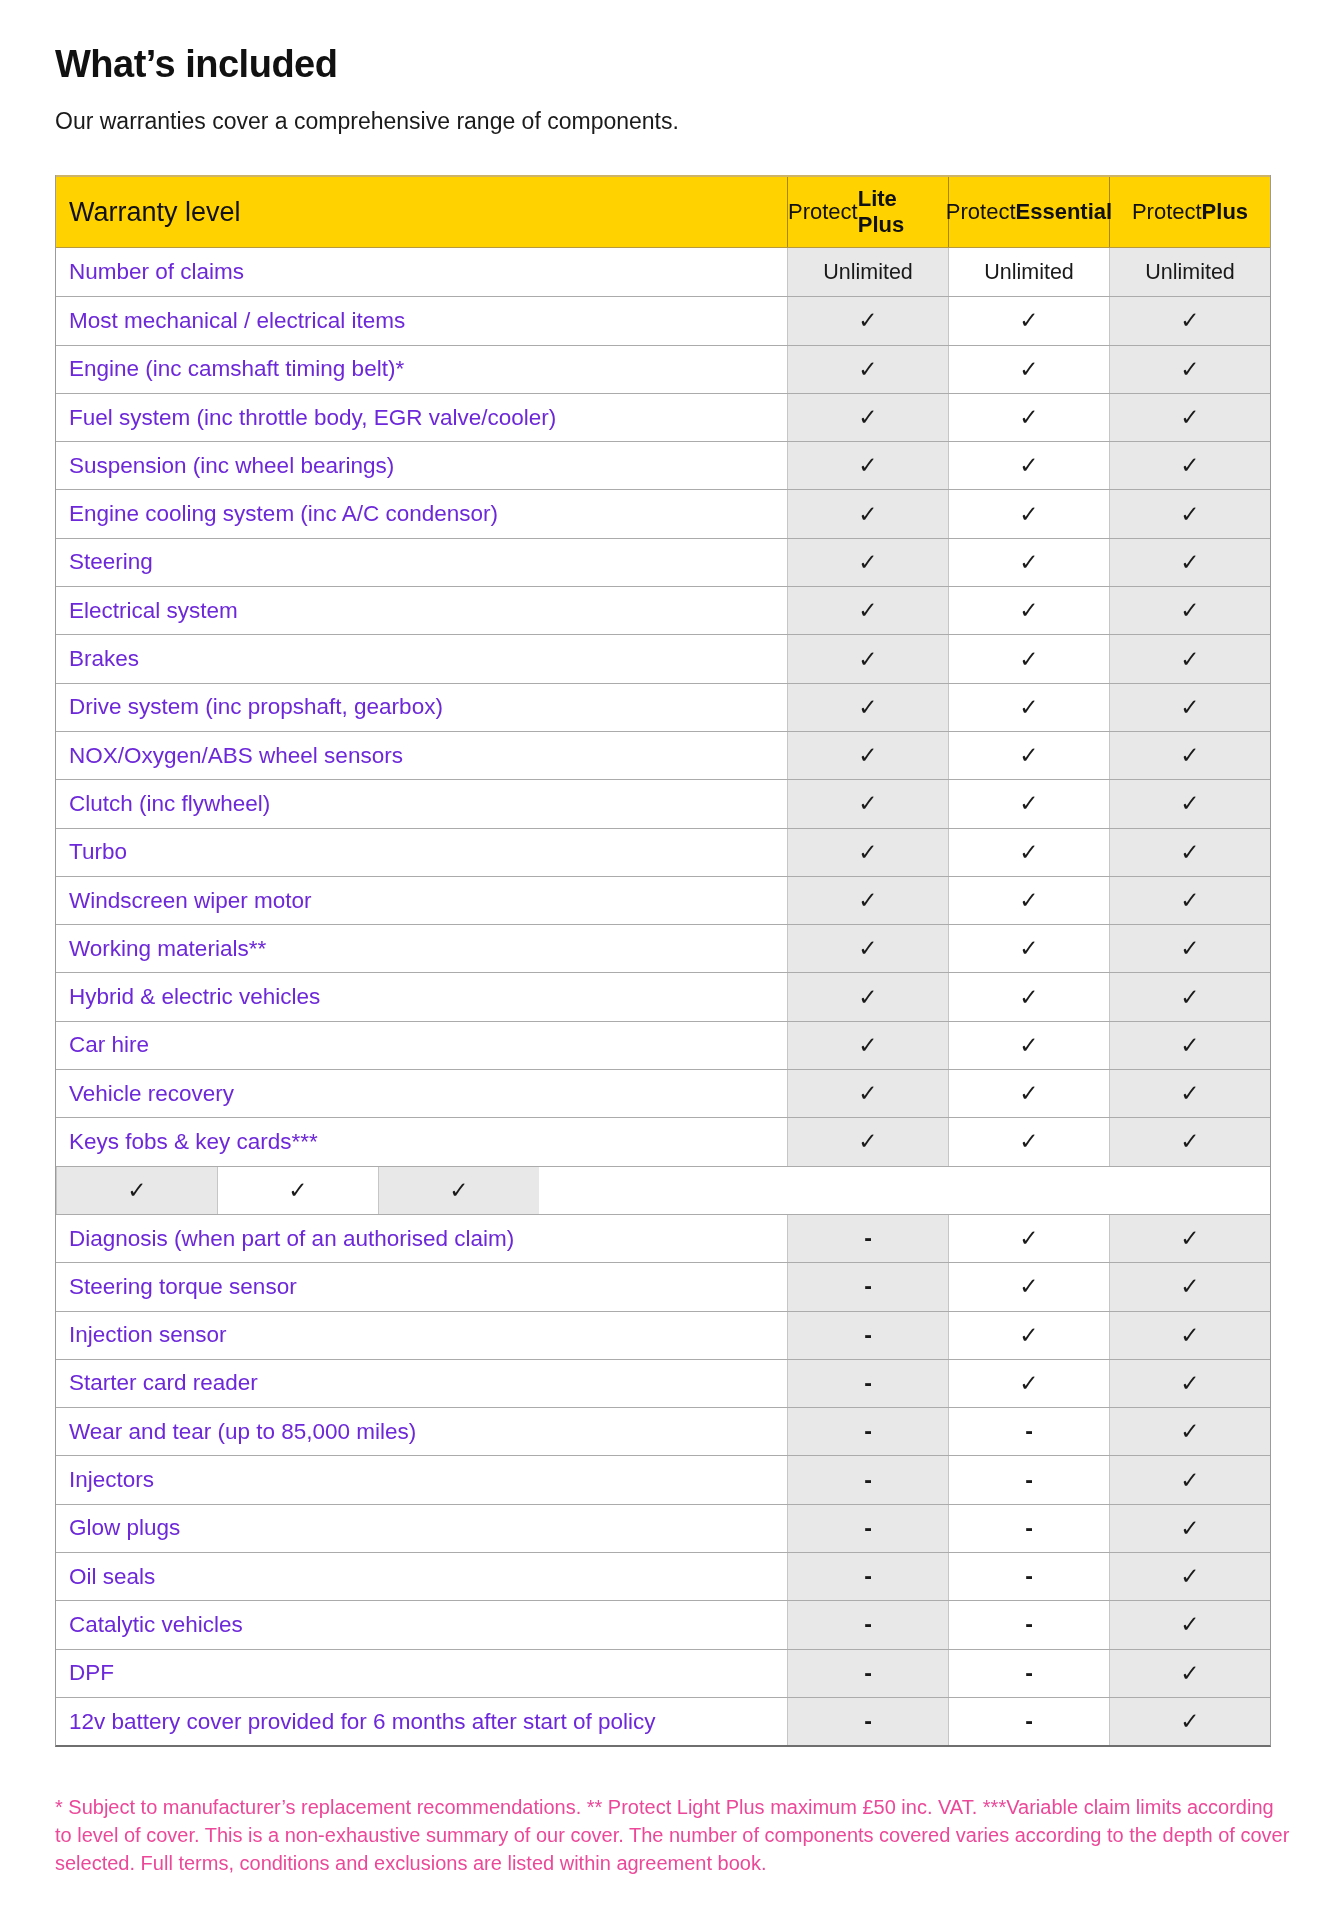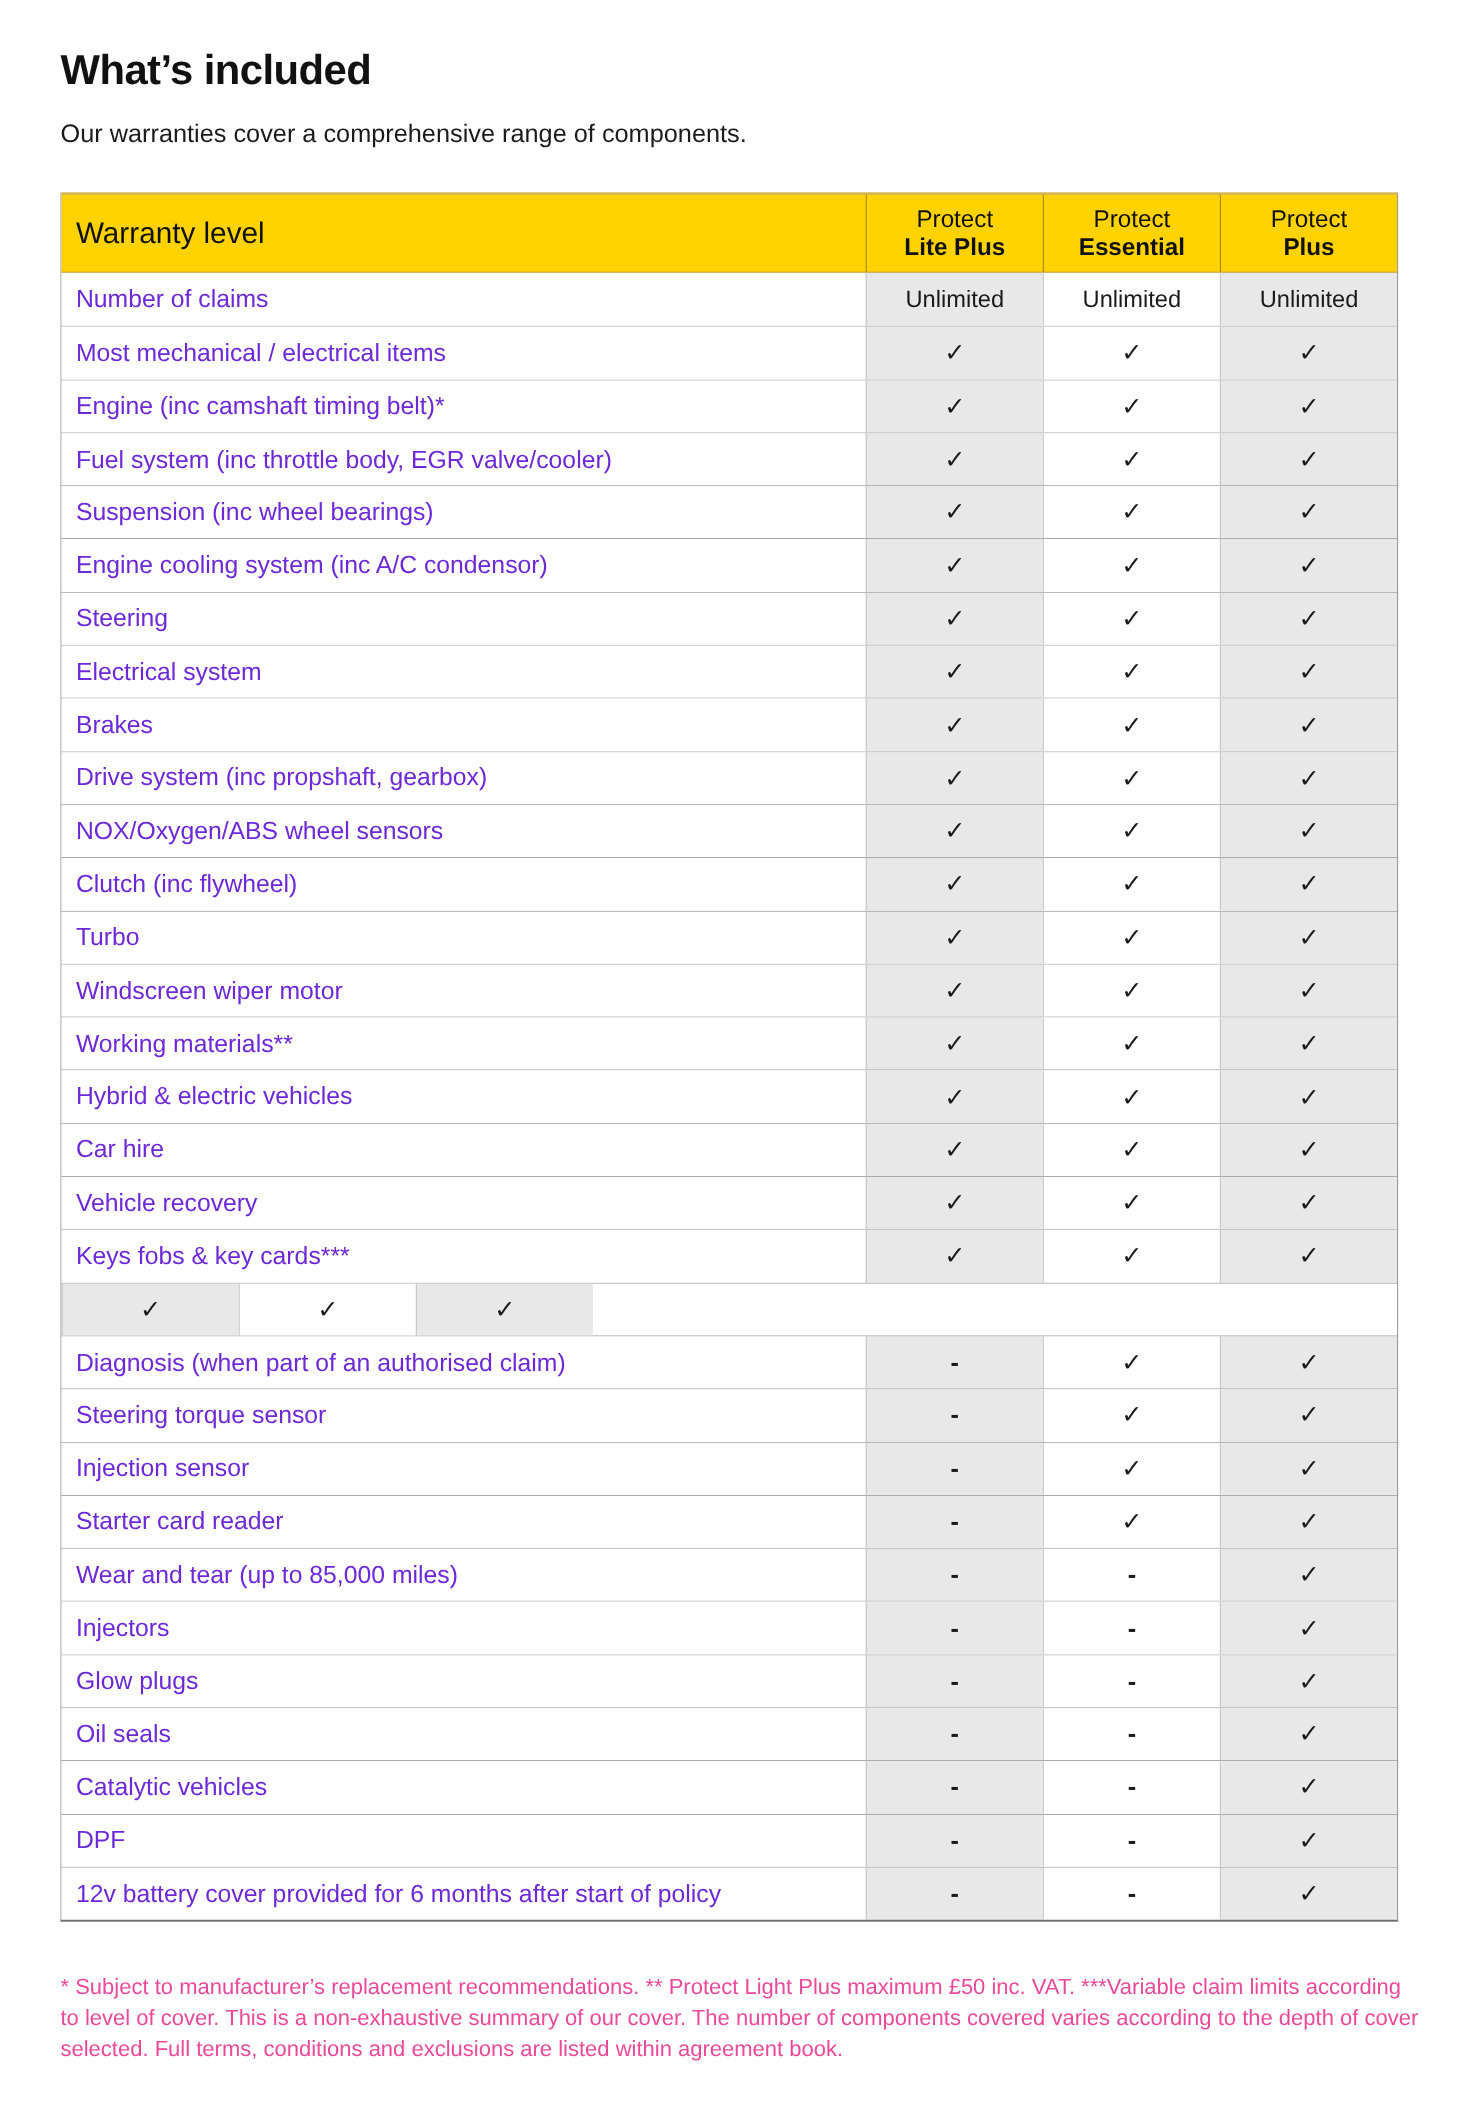--- a/index.html
+++ b/index.html
@@ -50,21 +50,21 @@
     display: flex;
     align-items: center;
     padding-left: 13px;
     font-size: 27px;
     font-weight: 400;
     color: #111111;
   }
   .hcol {
     width: 161px;
     display: flex;
-    flex-direction: column;
+    flex-direction: row;
     align-items: center;
     justify-content: center;
     font-size: 22px;
     line-height: 26px;
     border-left: 1px solid rgba(0,0,0,0.35);
     color: #111111;
   }
   .hcol .line2 { font-weight: 700; }
   .row {
     display: flex;

